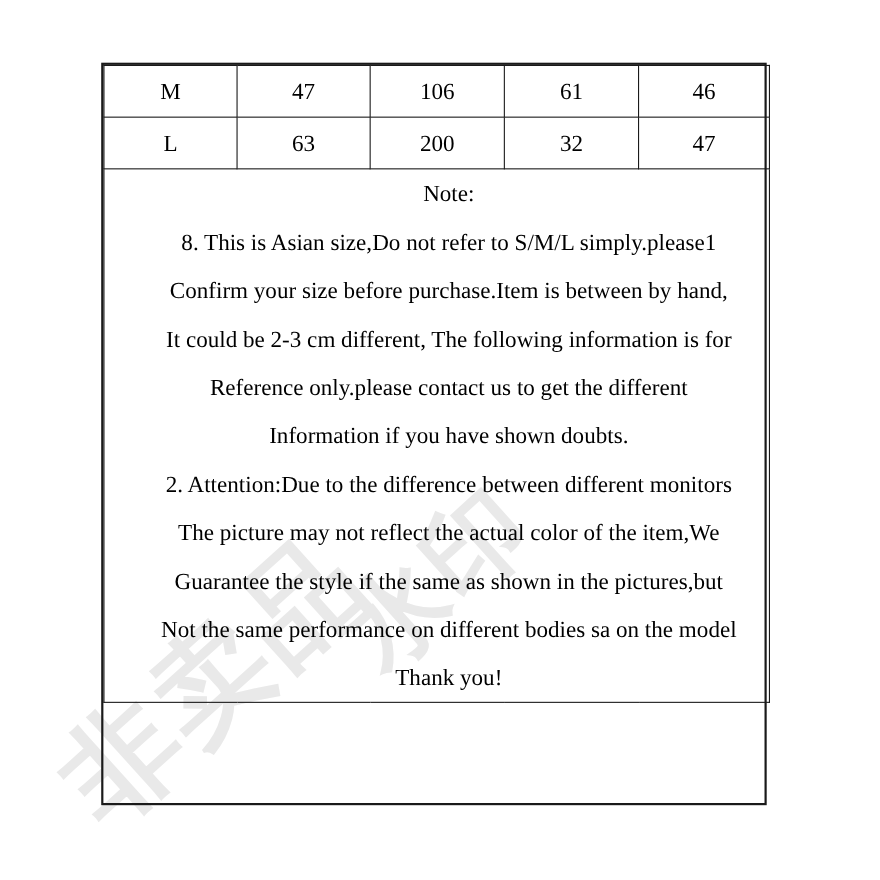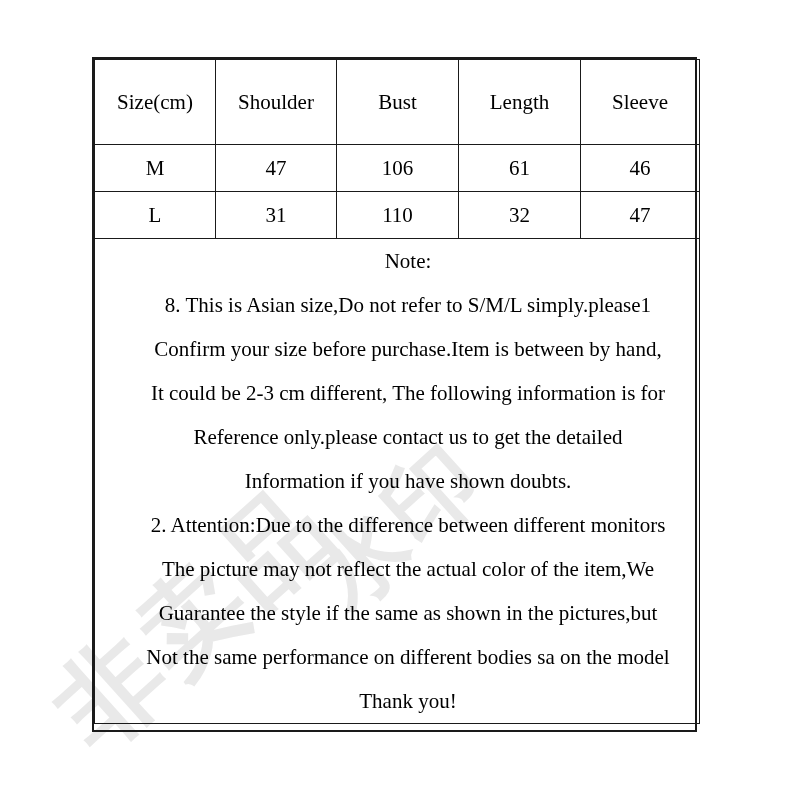--- a/index.html
+++ b/index.html
@@ -128,52 +128,45 @@
   <div id="size-chart">
     <table class="chart">
       <colgroup>
         <col class="c0">
           <col class="c1">
           <col class="c2">
           <col class="c3">
           <col class="c4">
       </colgroup>
       <tbody>
-        <tr class="header-row">
-          <td>Size(cm)</td>
-          <td>Shoulder</td>
-          <td>Bust</td>
-          <td>Length</td>
-          <td>Sleeve</td>
-        </tr>
 
         <tr class="data-row">
           <td>M</td>
           <td>47</td>
           <td>106</td>
           <td>61</td>
           <td>46</td>
         </tr>
 
         <tr class="data-row">
           <td>L</td>
-          <td>31</td>
-          <td>110</td>
+          <td>63</td>
+          <td>200</td>
           <td>32</td>
           <td>47</td>
         </tr>
 
         <tr>
           <td class="note-cell" colspan="5">
             <div id="note-block">
               <div class="note-line">Note:</div>
               <div class="note-line">8. This is Asian size,Do not refer to S/M/L simply.please1</div>
               <div class="note-line">Confirm your size before purchase.Item is between by hand,</div>
               <div class="note-line">It could be 2-3 cm different, The following information is for</div>
-              <div class="note-line">Reference only.please contact us to get the detailed</div>
+              <div class="note-line">Reference only.please contact us to get the different</div>
               <div class="note-line">Information if you have shown doubts.</div>
               <div class="note-line">2. Attention:Due to the difference between different monitors</div>
               <div class="note-line">The picture may not reflect the actual color of the item,We</div>
               <div class="note-line">Guarantee the style if the same as shown in the pictures,but</div>
               <div class="note-line">Not the same performance on different bodies sa on the model</div>
               <div class="note-line">Thank you!</div>
             </div>
           </td>
         </tr>
       </tbody>

